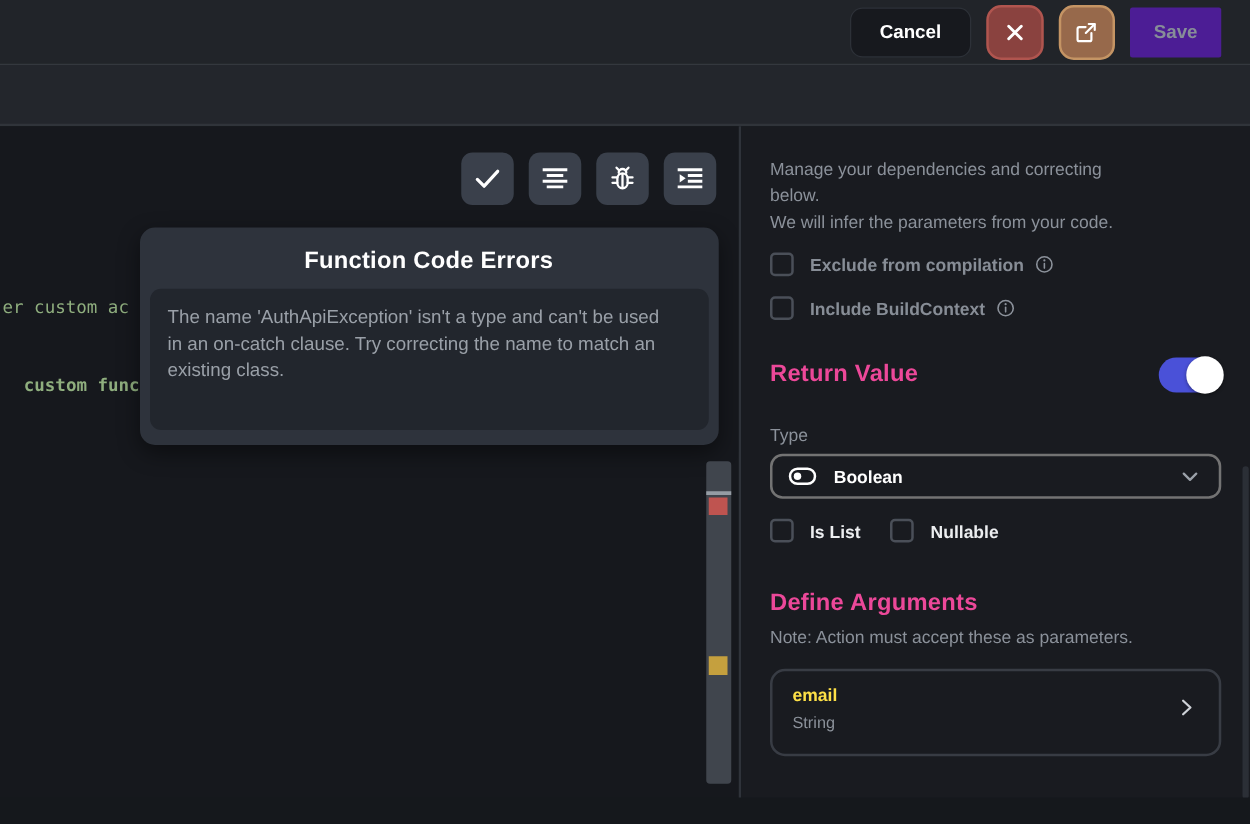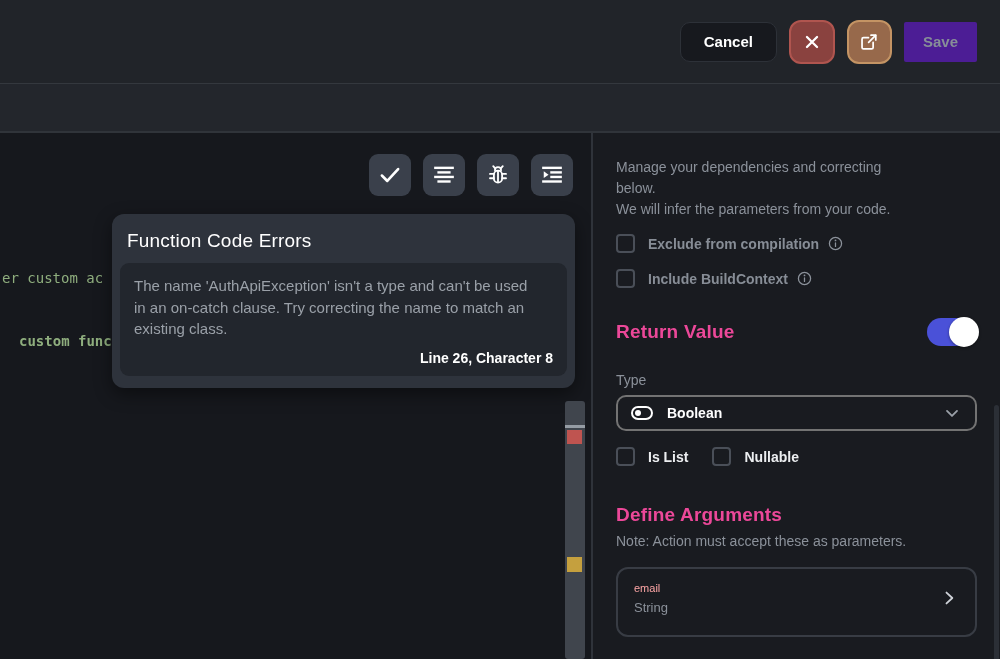--- a/index.html
+++ b/index.html
@@ -6,21 +6,21 @@
   html, body { width: 1000px; height: 659px; overflow: hidden; }
   body {
     font-family: "Liberation Sans", sans-serif;
     background: #15181c;
     color: #e8eaed;
     position: relative;
   }
 
   
   .topbar {
-    height: 84px;
+    height: 52px;
     background: #212429;
     border-bottom: 1px solid #34383e;
     display: flex;
     align-items: center;
     justify-content: flex-end;
     gap: 12px;
     padding-right: 23px;
   }
   .btn {
     display: flex; align-items: center; justify-content: center;
@@ -79,22 +79,22 @@
   }
 
   
   .error-panel {
     position: absolute; left: 112px; top: 81px;
     width: 463px; height: 174px;
     background: #2e333c; border-radius: 12px;
     box-shadow: 0 6px 18px rgba(0,0,0,0.45);
   }
   .error-title {
-    font-size: 19px; font-weight: normal; color: #ffffff;
-    padding: 16px 16px 11px 15px; letter-spacing: 0.2px;
+    font-size: 19px; font-weight: bold; color: #ffffff;
+    padding: 16px 16px 11px 15px; letter-spacing: 0.2px; text-align: center;
   }
   .error-card {
     margin: 0 8px; height: 113px;
     background: #22262d; border-radius: 9px;
     padding: 12px 14px 10px 14px;
     display: flex; flex-direction: column; justify-content: space-between;
   }
   .error-message {
     font-size: 15px; line-height: 21.5px; color: #9aa0a8;
     max-width: 397px;
@@ -193,21 +193,21 @@
 
   .define-title { margin-top: 38px; }
   .define-note { margin-top: 7px; font-size: 14px; color: #8b919a; }
 
   .arg-card {
     margin-top: 18px; height: 70px;
     border: 2px solid #383c44; border-radius: 12px;
     display: flex; align-items: center; justify-content: space-between;
     padding: 0 16px 8px 16px; cursor: pointer;
   }
-  .arg-name { font-size: 11px; font-weight: normal; color: #fca5a5; }
+  .arg-name { font-size: 14px; font-weight: bold; color: #fde047; }
   .arg-type { margin-top: 6px; font-size: 13px; color: #8b919a; }
 
   svg { display: block; }
 </style>
 </head>
 <body>
 
 <div class="topbar">
   <div class="btn btn-cancel">Cancel</div>
 
@@ -282,21 +282,20 @@
             <path d="M4.4 8.6v6.2l4.4-3.1z" fill="#ffffff" stroke="none"></path>
           </svg>
         </span>
       </div>
     </div>
 
     <div class="error-panel">
       <div class="error-title">Function Code Errors</div>
       <div class="error-card">
         <div class="error-message">The name 'AuthApiException' isn't a type and can't be used in an on-catch clause. Try correcting the name to match an existing class.</div>
-        <div class="error-location">Line 26, Character 8</div>
       </div>
     </div>
 
     <div class="minimap">
       <div class="minimap-viewline"></div>
       <div class="minimap-error"></div>
       <div class="minimap-warning"></div>
     </div>
   </div>
 

